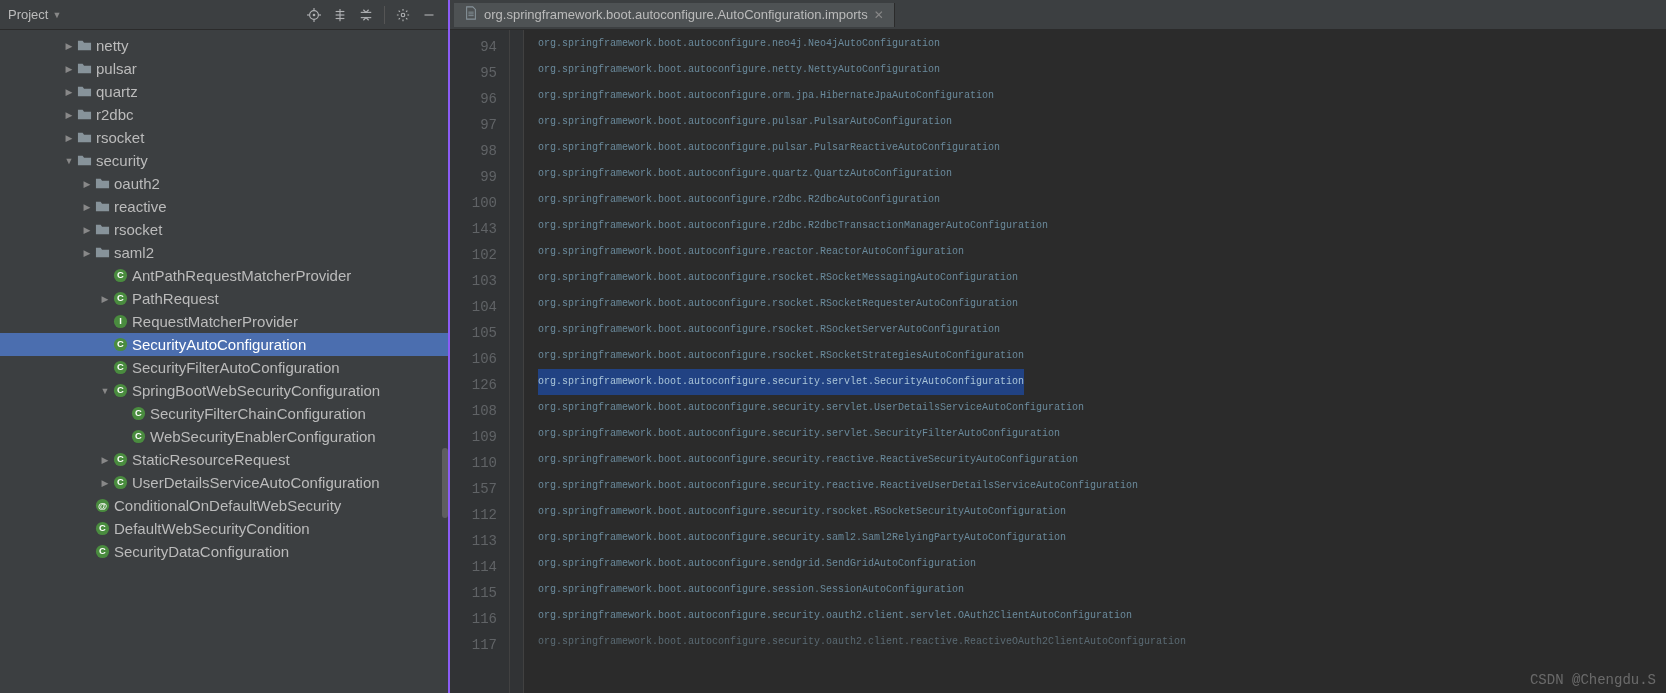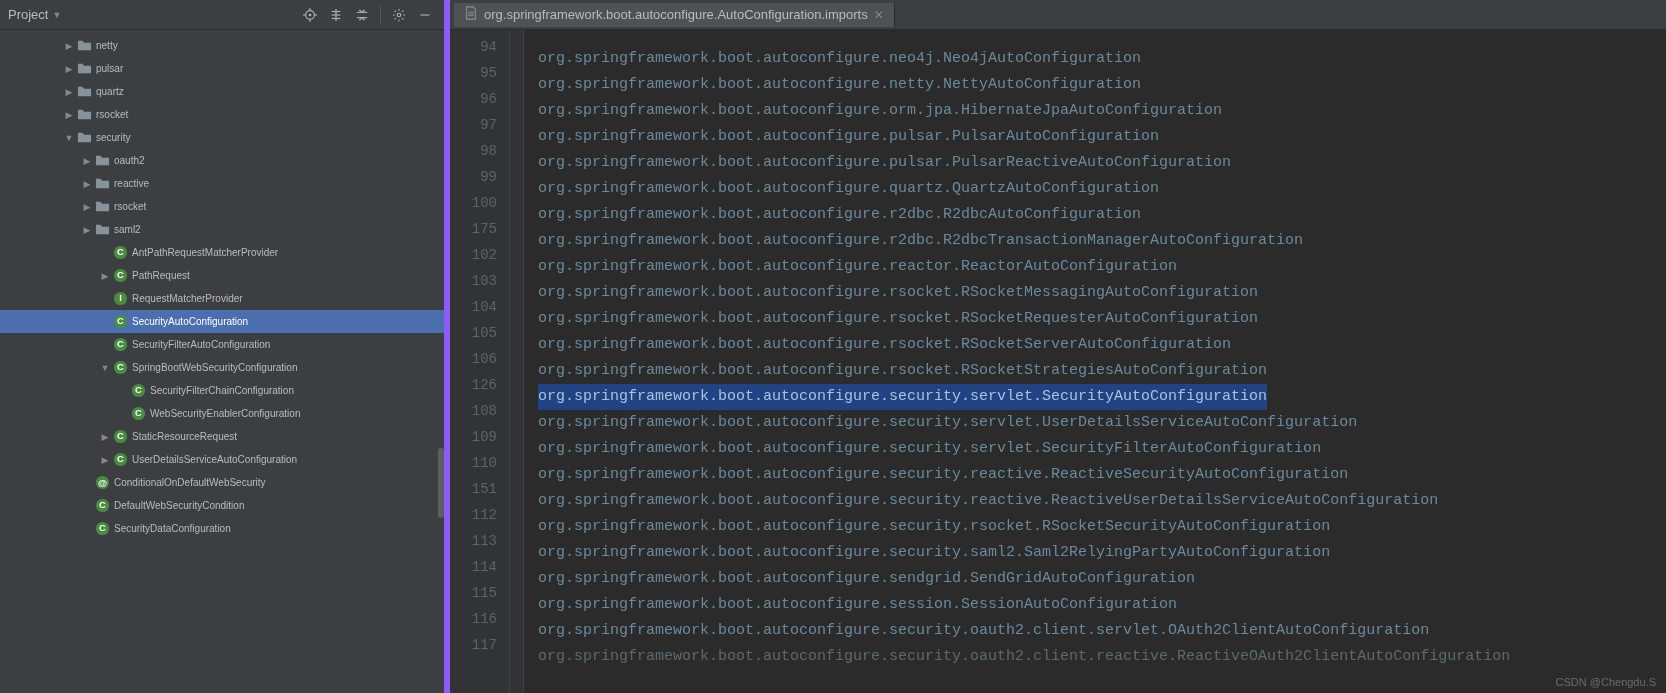--- a/index.html
+++ b/index.html
@@ -10,21 +10,21 @@
       font-size: 13px;
       overflow: hidden;
       width: 1666px;
       height: 693px;
     }
     .container { display: flex; width: 100%; height: 100%; }
     
     .sidebar {
       width: 450px;
       background: #3c3f41;
-      border-right: 6px solid #8b5cf6;
+      border-right: 2px solid #8b5cf6;
       display: flex;
       flex-direction: column;
       flex-shrink: 0;
     }
     .sidebar-header {
       height: 30px;
       background: #3c3f41;
       border-bottom: 1px solid #2b2b2b;
       display: flex;
       align-items: center;
@@ -64,21 +64,21 @@
     .node-icon {
       width: 16px; height: 16px; margin-right: 4px;
       display: inline-flex; align-items: center; justify-content: center;
       flex-shrink: 0;
     }
     .folder-icon { color: #87939a; }
     .folder-icon svg { fill: #87939a; }
     .class-icon svg circle { fill: #4a8c3f; }
     .class-icon svg text { fill: #fff; font-size: 10px; font-weight: bold; }
     .anno-icon svg circle { fill: #4a8c3f; }
-    .node-label { font-size: 10px; }
+    .node-label { font-size: 15px; }
     
     .editor { flex: 1; display: flex; flex-direction: column; background: #2b2b2b; }
     .tabbar {
       height: 30px; background: #3c3f41;
       display: flex; align-items: center;
       border-bottom: 1px solid #2b2b2b;
       padding-left: 4px;
     }
     .tab {
       display: flex; align-items: center; gap: 6px;
@@ -110,39 +110,39 @@
       padding-top: 4px;
       line-height: 26px;
       text-align: center;
       color: #606366;
       font-size: 9px;
       border-right: 1px solid #414141;
     }
     .code {
       flex: 1;
       font-family: "Consolas", "Courier New", monospace;
-      font-size: 15px;
+      font-size: 10px;
       line-height: 26px;
-      padding-top: 16px;
+      padding-top: 1px;
       padding-left: 14px;
       color: #6a8a9c;
       white-space: pre;
       overflow: hidden;
     }
     .code-line { height: 26px; }
     .code-line.highlighted {
       background: #214283;
       color: #a9c4d8;
       display: inline-block;
     }
     .code-line.faded { color: #5a6a73; }
     .watermark {
       position: absolute; bottom: 5px; right: 10px;
-      color: rgba(200,200,200,0.4); font-size: 11px;
-      font-family: Liberation Sans, sans-serif;
+      color: rgba(200,200,200,0.4); font-size: 14px;
+      font-family: Liberation Mono, monospace;
       pointer-events: none;
     }
   </style>
 </head>
 <body>
 
 <div class="container">
   <div class="sidebar">
     <div class="sidebar-header">
       <div class="sidebar-title">
@@ -221,20 +221,30 @@
           <span class="node-label">quartz</span>
         </div>
         <div class="tree-item">
           <span class="indent" style="width:54px"></span>
           <span class="arrow collapsed"></span>
           <span class="node-icon folder-icon">
             <svg width="15" height="15" viewBox="0 0 16 16">
               <path d="M1 3h5l1.5 2H15v8H1z" fill="#87939a"></path>
             </svg>
           </span>
+          <span class="node-label">r2dbc</span>
+        </div>
+        <div class="tree-item">
+          <span class="indent" style="width:54px"></span>
+          <span class="arrow collapsed"></span>
+          <span class="node-icon folder-icon">
+            <svg width="15" height="15" viewBox="0 0 16 16">
+              <path d="M1 3h5l1.5 2H15v8H1z" fill="#87939a"></path>
+            </svg>
+          </span>
           <span class="node-label">rsocket</span>
         </div>
         <div class="tree-item">
           <span class="indent" style="width:54px"></span>
           <span class="arrow expanded"></span>
           <span class="node-icon folder-icon">
             <svg width="15" height="15" viewBox="0 0 16 16">
               <path d="M1 3h5l1.5 2H15v8H1z" fill="#87939a"></path>
             </svg>
           </span>
@@ -443,31 +453,31 @@
     </div>
     <div class="editor-body">
       <div class="gutter" id="gutter">
           <div>94</div>
           <div>95</div>
           <div>96</div>
           <div>97</div>
           <div>98</div>
           <div>99</div>
           <div>100</div>
-          <div>175</div>
+          <div>143</div>
           <div>102</div>
           <div>103</div>
           <div>104</div>
           <div>105</div>
           <div>106</div>
           <div>126</div>
           <div>108</div>
           <div>109</div>
           <div>110</div>
-          <div>151</div>
+          <div>157</div>
           <div>112</div>
           <div>113</div>
           <div>114</div>
           <div>115</div>
           <div>116</div>
           <div>117</div>
         </div>
       <div class="gutter-fold" id="gutter-fold">
           <div>&nbsp;</div>
           <div>&nbsp;</div>

